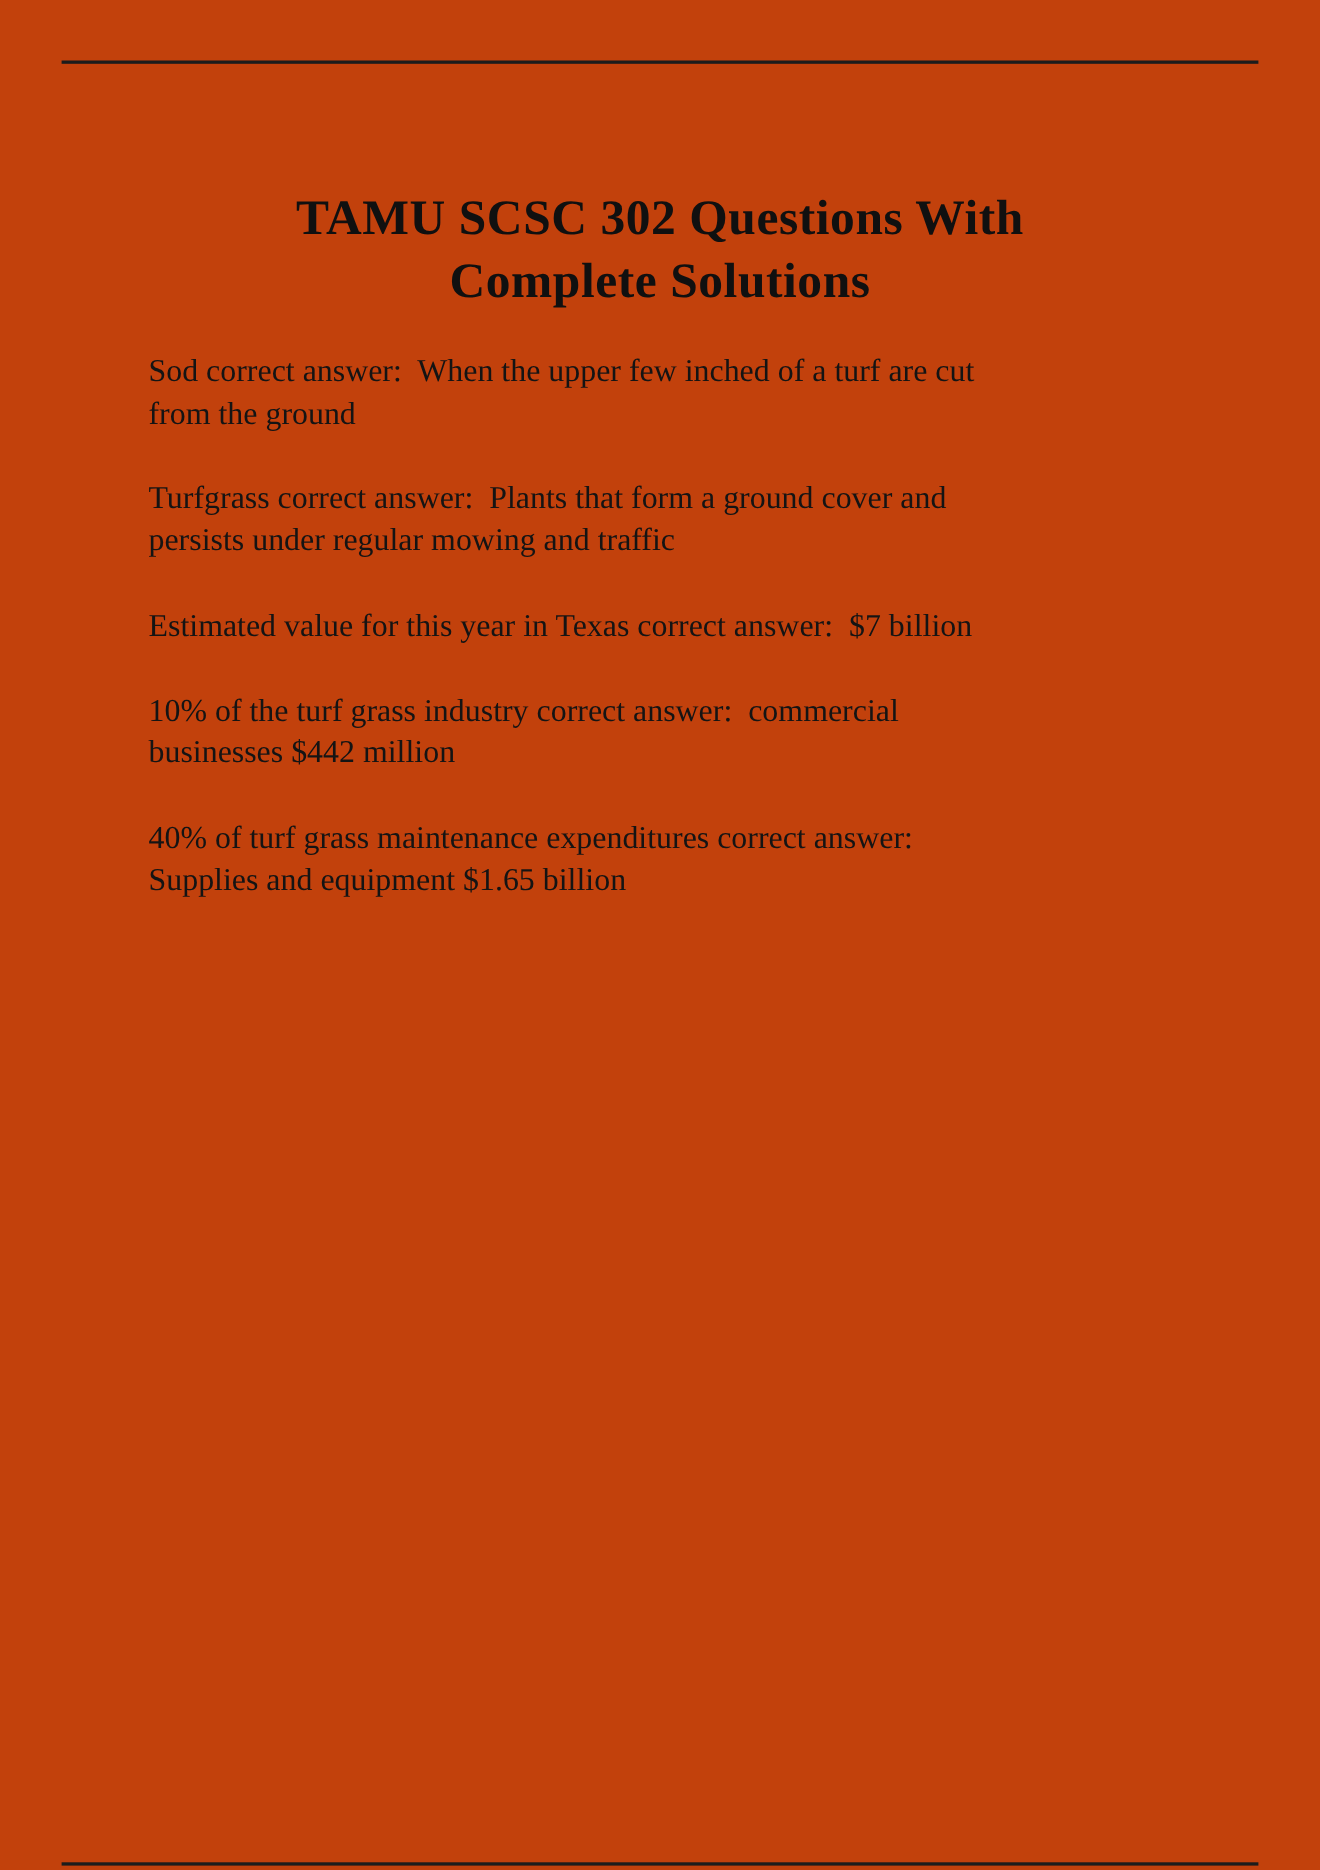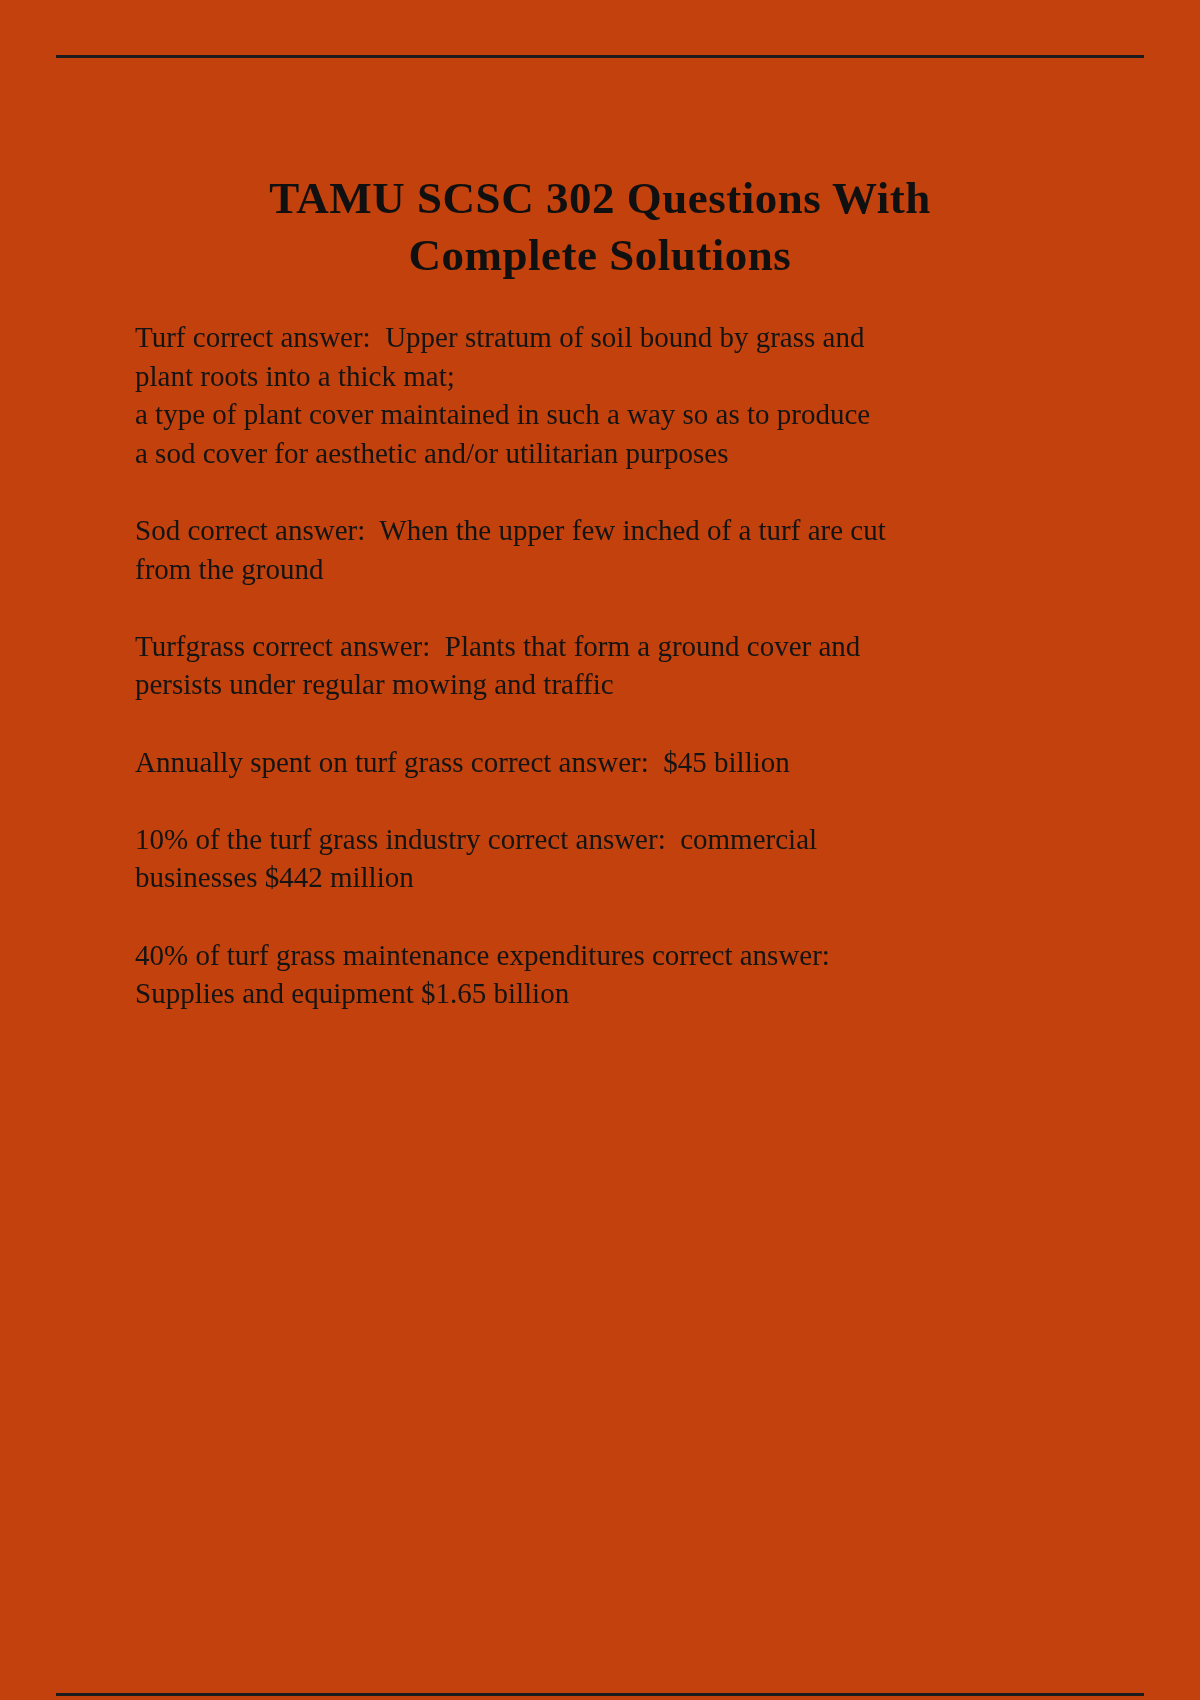--- a/index.html
+++ b/index.html
@@ -55,29 +55,25 @@
 </head>
 <body>
 
 <div class="page">
   <div class="rule rule-top"></div>
 
   <h1 class="title">TAMU SCSC 302 Questions With
 Complete Solutions</h1>
 
   <div class="content">
-    <p class="para">Turf correct answer:  Upper stratum of soil bound by grass and
-plant roots into a thick mat;
-a type of plant cover maintained in such a way so as to produce
-a sod cover for aesthetic and/or utilitarian purposes</p>
     <p class="para">Sod correct answer:  When the upper few inched of a turf are cut
 from the ground</p>
     <p class="para">Turfgrass correct answer:  Plants that form a ground cover and
 persists under regular mowing and traffic</p>
-    <p class="para">Annually spent on turf grass correct answer:  $45 billion</p>
+    <p class="para">Estimated value for this year in Texas correct answer:  $7 billion</p>
     <p class="para">10% of the turf grass industry correct answer:  commercial
 businesses $442 million</p>
     <p class="para">40% of turf grass maintenance expenditures correct answer:
 Supplies and equipment $1.65 billion</p>
   </div>
 
   <div class="rule rule-bottom"></div>
 </div>
 
 </body></html>

